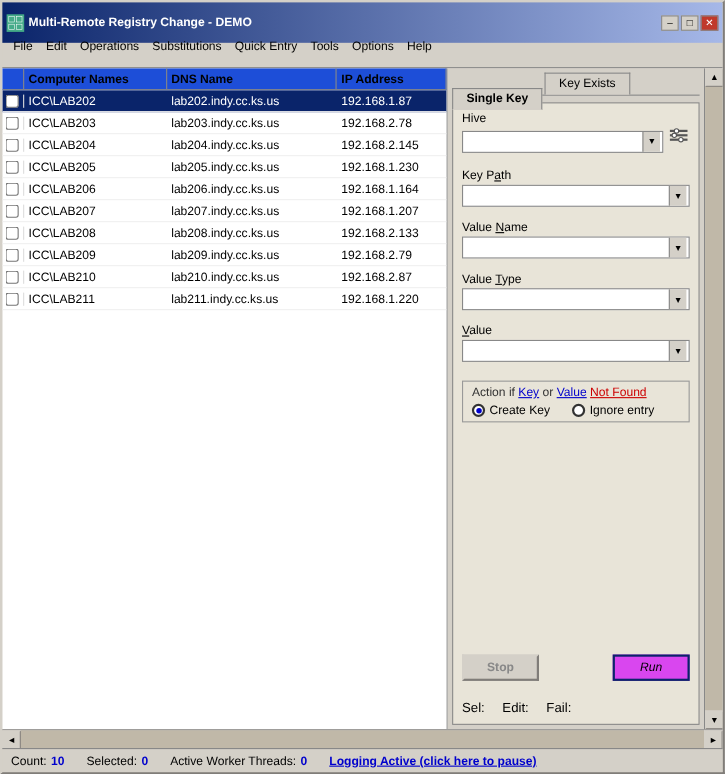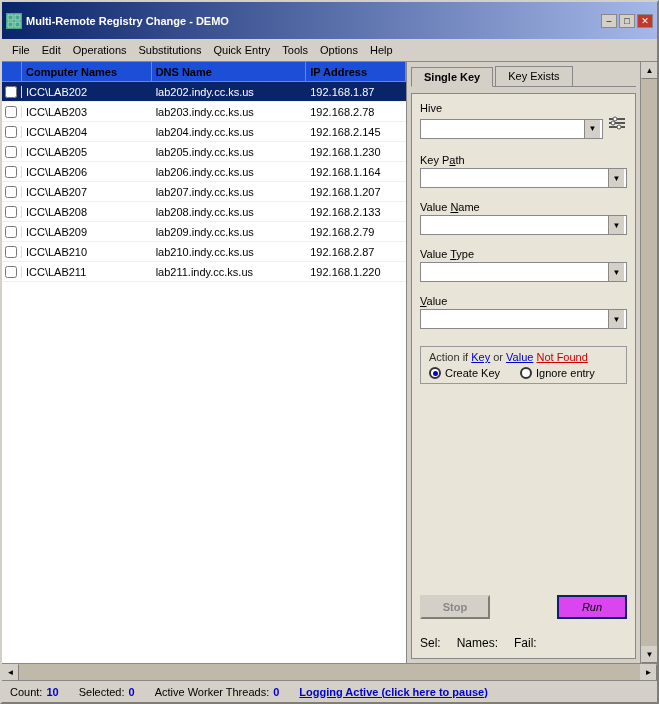--- a/index.html
+++ b/index.html
@@ -56,21 +56,21 @@
       font-size: 9px;
       cursor: pointer;
       color: black;
     }
     .title-btn.close { background: #c0392b; color: white; }
 
     
     .menu-bar {
       background: #d4d0c8;
       display: flex;
-      align-items: center;
+      align-items: flex-end;
       height: 20px;
       padding: 11px 4px;
       border-bottom: 1px solid #888;
     }
     .menu-item {
       padding: 2px 6px;
       font-size: 11px;
       cursor: pointer;
     }
 
@@ -144,21 +144,21 @@
       border-bottom: none;
       cursor: pointer;
       font-size: 11px;
       margin-right: 2px;
     }
     .tab.active {
       background: #d4d0c8;
       border-bottom: 1px solid #d4d0c8;
       font-weight: bold;
       position: relative;
-      top: 1px;
+      top: 14px;
     }
 
     
     .form-area {
       background: #e8e4d8;
       border: 1px solid #888;
       padding: 8px;
       flex: 1;
       display: flex;
       flex-direction: column;
@@ -573,21 +573,21 @@
         <div class="button-row">
           <button class="btn" disabled="">Stop</button>
           <button class="btn default">Run</button>
         </div>
 
         <div style="display:flex;gap:16px;padding-top:4px;font-size:12px;">
           <span>
             <span>Sel:</span>
           </span>
           <span>
-            <span>Names:</span>
+            <span>Edit:</span>
           </span>
           <span>
             <span>Fail:</span>
           </span>
         </div>
 
       </div>
     </div>
 
     <div class="v-scrollbar">

